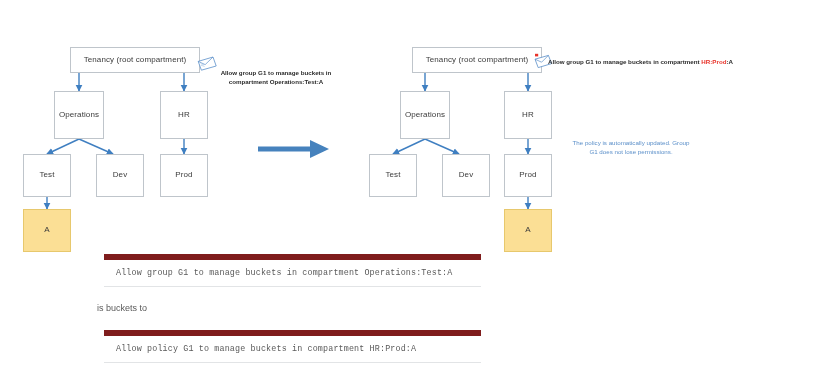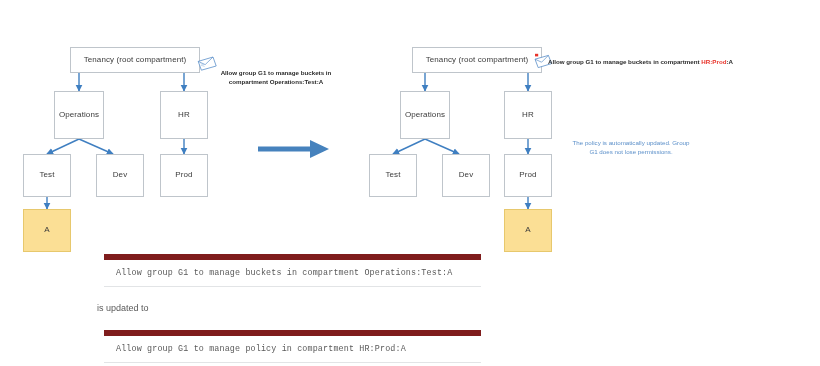--- a/index.html
+++ b/index.html
@@ -243,17 +243,17 @@
     <div>The policy is automatically updated. Group</div>
     <div>G1 does not lose permissions.</div>
   </div>
 
 </div>
 
 <div class="code-block" id="code-block-before">
   <span>Allow group G1 to manage buckets in compartment Operations:Test:A</span>
 </div>
 
-<div class="updated-label">is updated to</div>
+<div class="updated-label">is buckets to</div>
 
 <div class="code-block" id="code-block-after">
-  <span>Allow group G1 to manage policy in compartment HR:Prod:A</span>
+  <span>Allow policy G1 to manage buckets in compartment HR:Prod:A</span>
 </div>
 
 </body></html>

